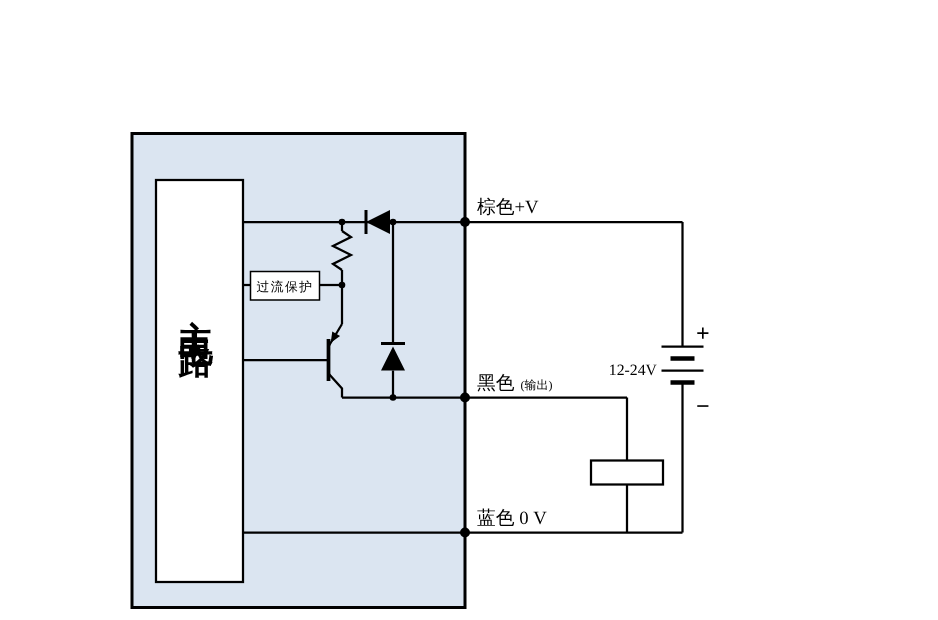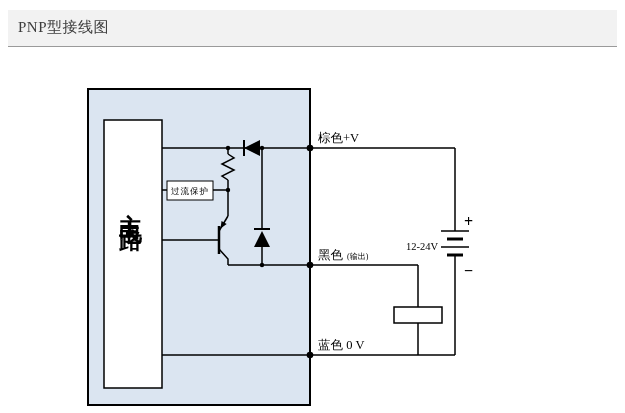--- a/index.html
+++ b/index.html
@@ -24,23 +24,20 @@
     writing-mode:vertical-rl; text-orientation:upright;
     font-size:23px; font-weight:bold; letter-spacing:8px; color:#000000;
     line-height:1;
   }
 </style>
 </head>
 <body>
 
 <div class="screen">
 
-  <div class="title-bar">
-    <span class="title-text">PNP型接线图</span>
-  </div>
 
   <svg class="diagram-svg" width="625" height="413" viewBox="0 0 625 413">
 
     <rect x="88" y="89" width="222" height="316" fill="#dbe5f1" stroke="#000" stroke-width="2"></rect>
 
     <rect x="104" y="120" width="58" height="268" fill="#ffffff" stroke="#000" stroke-width="1.5"></rect>
 
     <g stroke="#000" stroke-width="1.5" fill="none">
       <path d="M162 148 H455"></path>
       <path d="M455 148 V231"></path>

